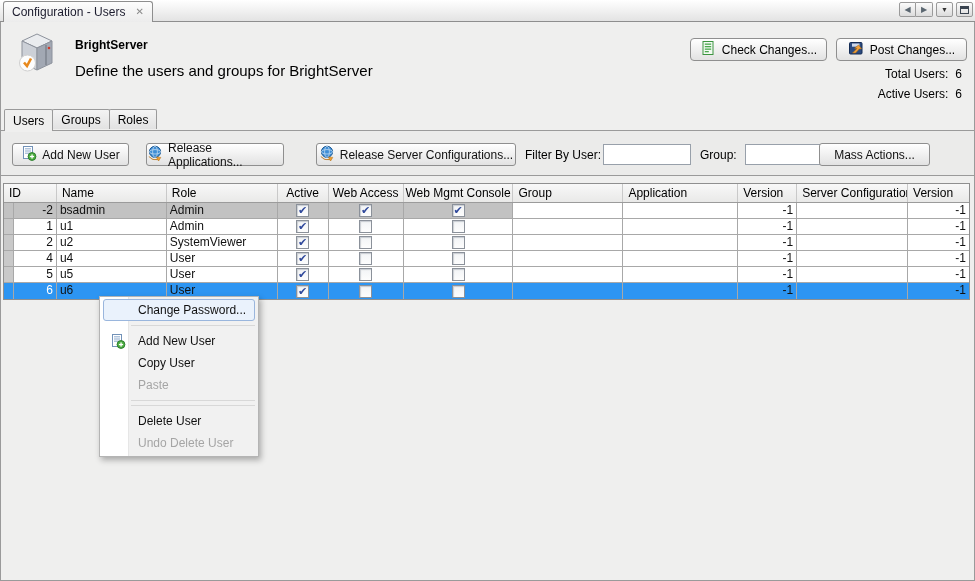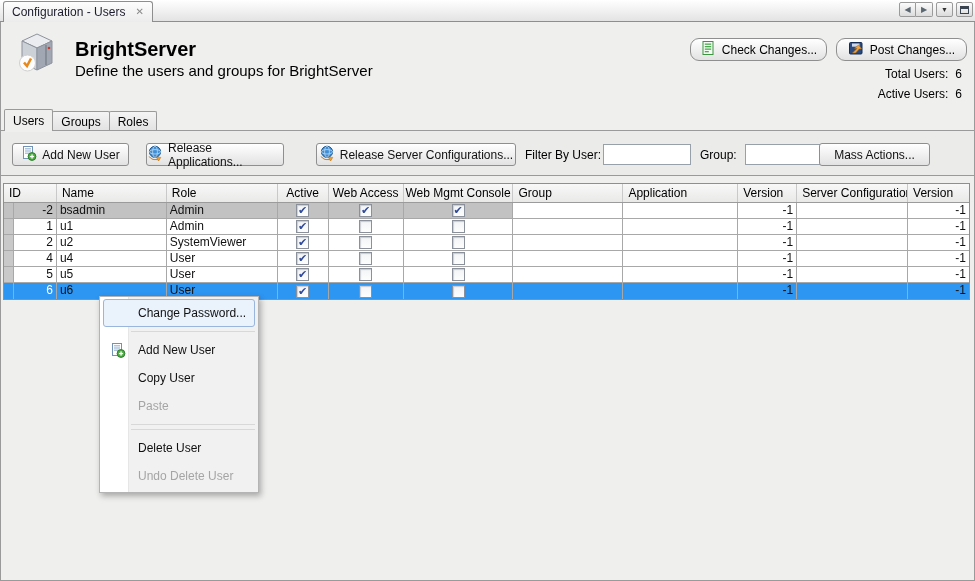--- a/index.html
+++ b/index.html
@@ -15,32 +15,32 @@
   .vc-btn{width:17px;height:15px;border:1px solid #9a9a9a;border-radius:2px;background:linear-gradient(#fbfbfb,#dcdcdc);display:flex;align-items:center;justify-content:center;color:#5a6670}
   .vc-pair{display:flex}
   .vc-pair .vc-btn:first-child{border-radius:2px 0 0 2px}
   .vc-pair .vc-btn:last-child{border-left:none;border-radius:0 2px 2px 0}
 
   
   .content{position:absolute;left:0;top:22px;right:0;bottom:0;border-left:1px solid #9a9a9a;border-right:1px solid #9a9a9a;border-bottom:1px solid #9a9a9a;background:#efefee}
 
   
   .app-icon{position:absolute;left:13px;top:8px;width:46px;height:46px}
-  .page-title{position:absolute;left:74px;top:16px;font-size:20px;font-weight:bold;color:#000}
+  .page-title{position:absolute;left:74px;top:16px;font-size:12px;font-weight:bold;color:#000}
   .page-subtitle{position:absolute;left:74px;top:40px;font-size:15px;color:#000}
-  .hdr-btn{position:absolute;height:23px;border:1px solid #8f8f8f;border-radius:9px;background:linear-gradient(#ffffff,#e2e2e2);display:flex;align-items:center;justify-content:center;gap:6px;font-size:12px;color:#000;cursor:pointer}
+  .hdr-btn{position:absolute;height:23px;border:1px solid #8f8f8f;border-radius:4px;background:linear-gradient(#ffffff,#e2e2e2);display:flex;align-items:center;justify-content:center;gap:6px;font-size:12px;color:#000;cursor:pointer}
   #btn-check{left:689px;top:16px;width:137px}
   #btn-post{left:835px;top:16px;width:131px}
   .stat-line{position:absolute;right:12px;text-align:left;color:#000}
   #stat-total{top:45px}
   #stat-active{top:65px}
   .stat-line .stat-value{display:inline-block;margin-left:7px}
 
   
-  .subtabs{position:absolute;left:3px;top:87px;height:22px;display:flex;align-items:flex-end}
+  .subtabs{position:absolute;left:3px;top:87px;height:22px;display:flex;}
   .subtab{height:20px;padding:0 8px;display:flex;align-items:center;border:1px solid #9a9a9a;border-bottom:none;background:linear-gradient(#f4f4f4,#e2e2e2);margin-right:-1px;border-radius:2px 2px 0 0;cursor:pointer;color:#000}
   .subtab.active{height:22px;background:#efefee;position:relative;z-index:2}
   .subtabs-line{position:absolute;left:0;top:108px;right:0;height:1px;background:#9a9a9a}
   .subtab.active::after{content:'';position:absolute;left:0;right:0;bottom:-1px;height:1px;background:#efefee}
 
   
   .toolbar{position:absolute;left:0;top:109px;right:0;height:45px;background:#ebebea;border-bottom:1px solid #9a9a9a}
   .tb-btn{position:absolute;top:12px;height:23px;border:1px solid #8f8f8f;border-radius:3px;background:linear-gradient(#ffffff,#e2e2e2);display:flex;align-items:center;justify-content:center;gap:5px;font-size:12px;cursor:pointer}
   #tb-add{left:11px;width:117px}
   #tb-rel-app{left:145px;width:138px}
@@ -69,21 +69,21 @@
   .cell.gray{background:#c2c2c2}
   .trow.selected{background:#2d95f2}
   .trow.selected .cell{background:transparent}
   .trow.selected .rowhead{background:transparent}
   .trow.selected .cell.id{color:#fff}
   .checkbox{width:13px;height:13px;border:1px solid #8b919a;background:linear-gradient(#f2f4f6,#fdfdfd);box-shadow:inset 1px 1px 1px rgba(120,130,140,.35);font-size:11px;line-height:11px;text-align:center;color:#30499b;font-weight:bold;cursor:pointer}
 
   
   .context-menu{position:absolute;left:98px;top:274px;width:160px;background:#f1f1f1;border:1px solid #b4b4b4;box-shadow:2px 3px 6px rgba(0,0,0,.3);padding:2px 1px;z-index:10}
   .context-menu::before{content:'';position:absolute;left:0;top:0;bottom:0;width:28px;background:#fff;border-right:1px solid #e6e6e6}
-  .menu-item{position:relative;height:28px;display:flex;align-items:center;margin:0 2px;border:1px solid transparent;border-radius:3px;cursor:pointer}
+  .menu-item{position:relative;height:22px;display:flex;align-items:center;margin:0 2px;border:1px solid transparent;border-radius:3px;cursor:pointer}
   .menu-item.hover{background:#eaf2fc;border-color:#9ab6dd}
   .menu-item.disabled{color:#a5a5a5;cursor:default}
   .menu-icon{width:28px;display:flex;align-items:center;justify-content:center;flex:0 0 28px}
   .menu-label{padding-left:6px;white-space:nowrap}
   .menu-sep{position:relative;height:1px;background:#d8d8d8;margin:4px 2px 4px 30px}
 </style>
 </head>
 <body>
 
 <div class="tabstrip">

